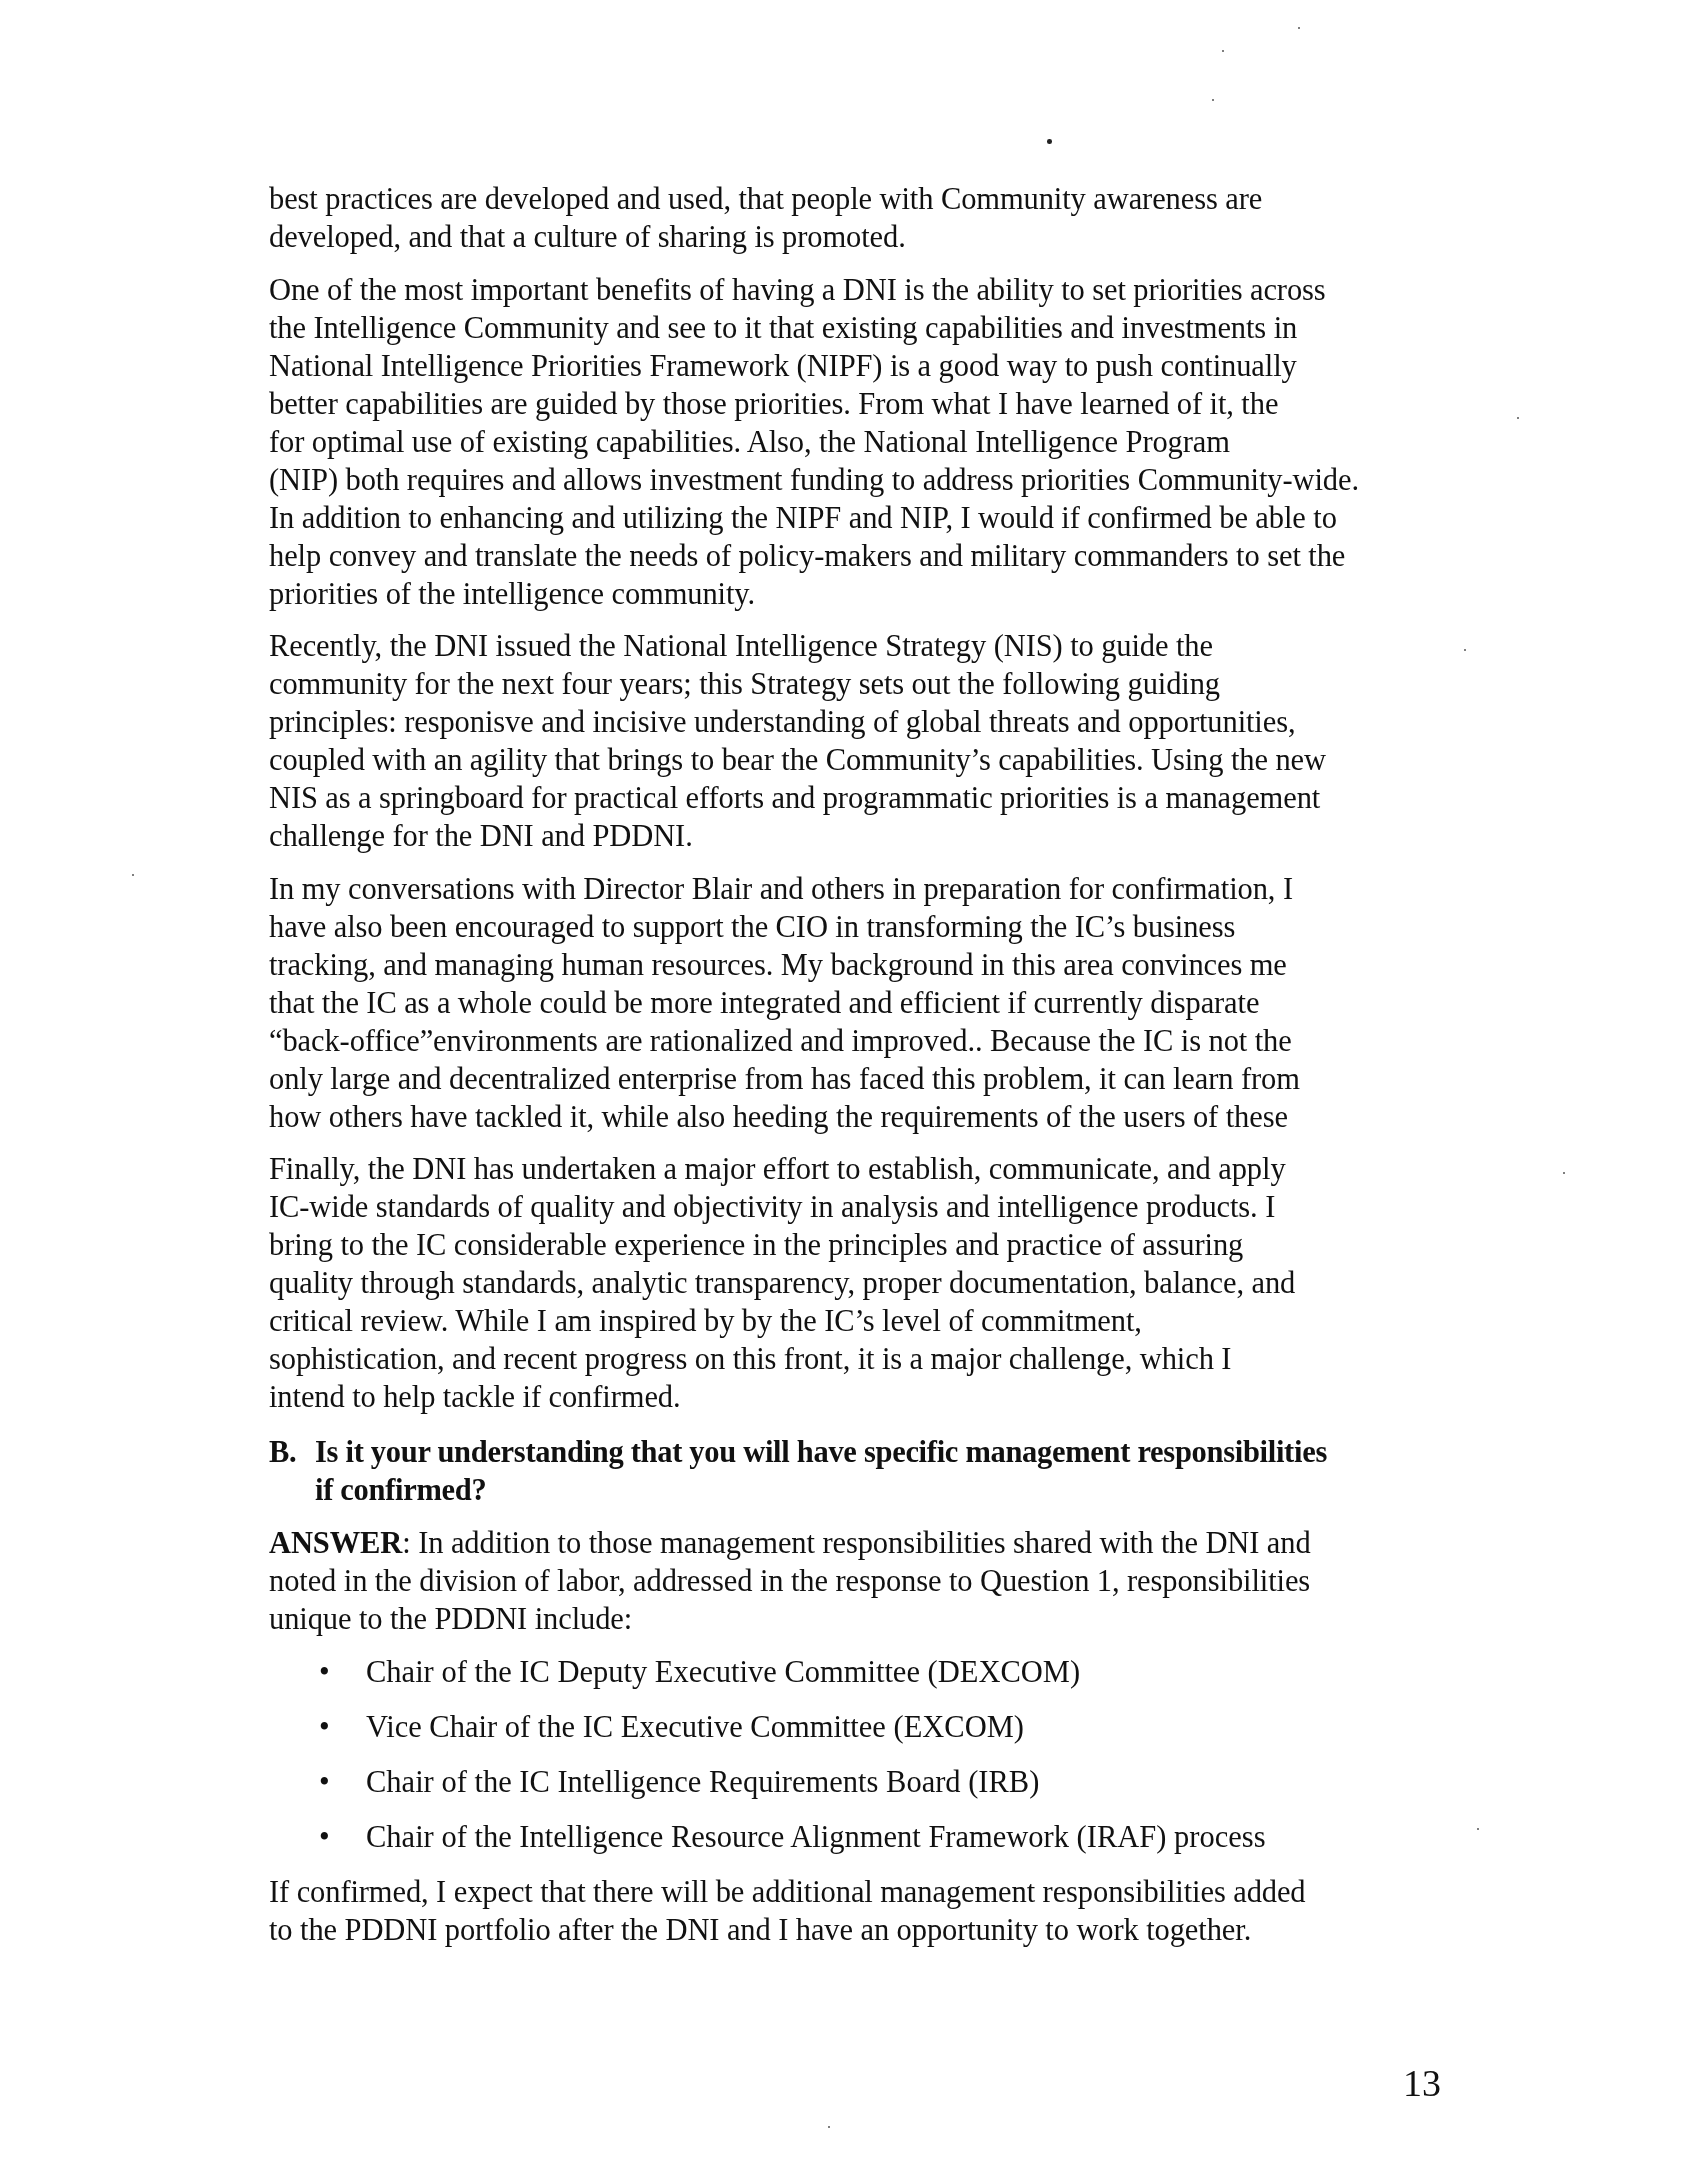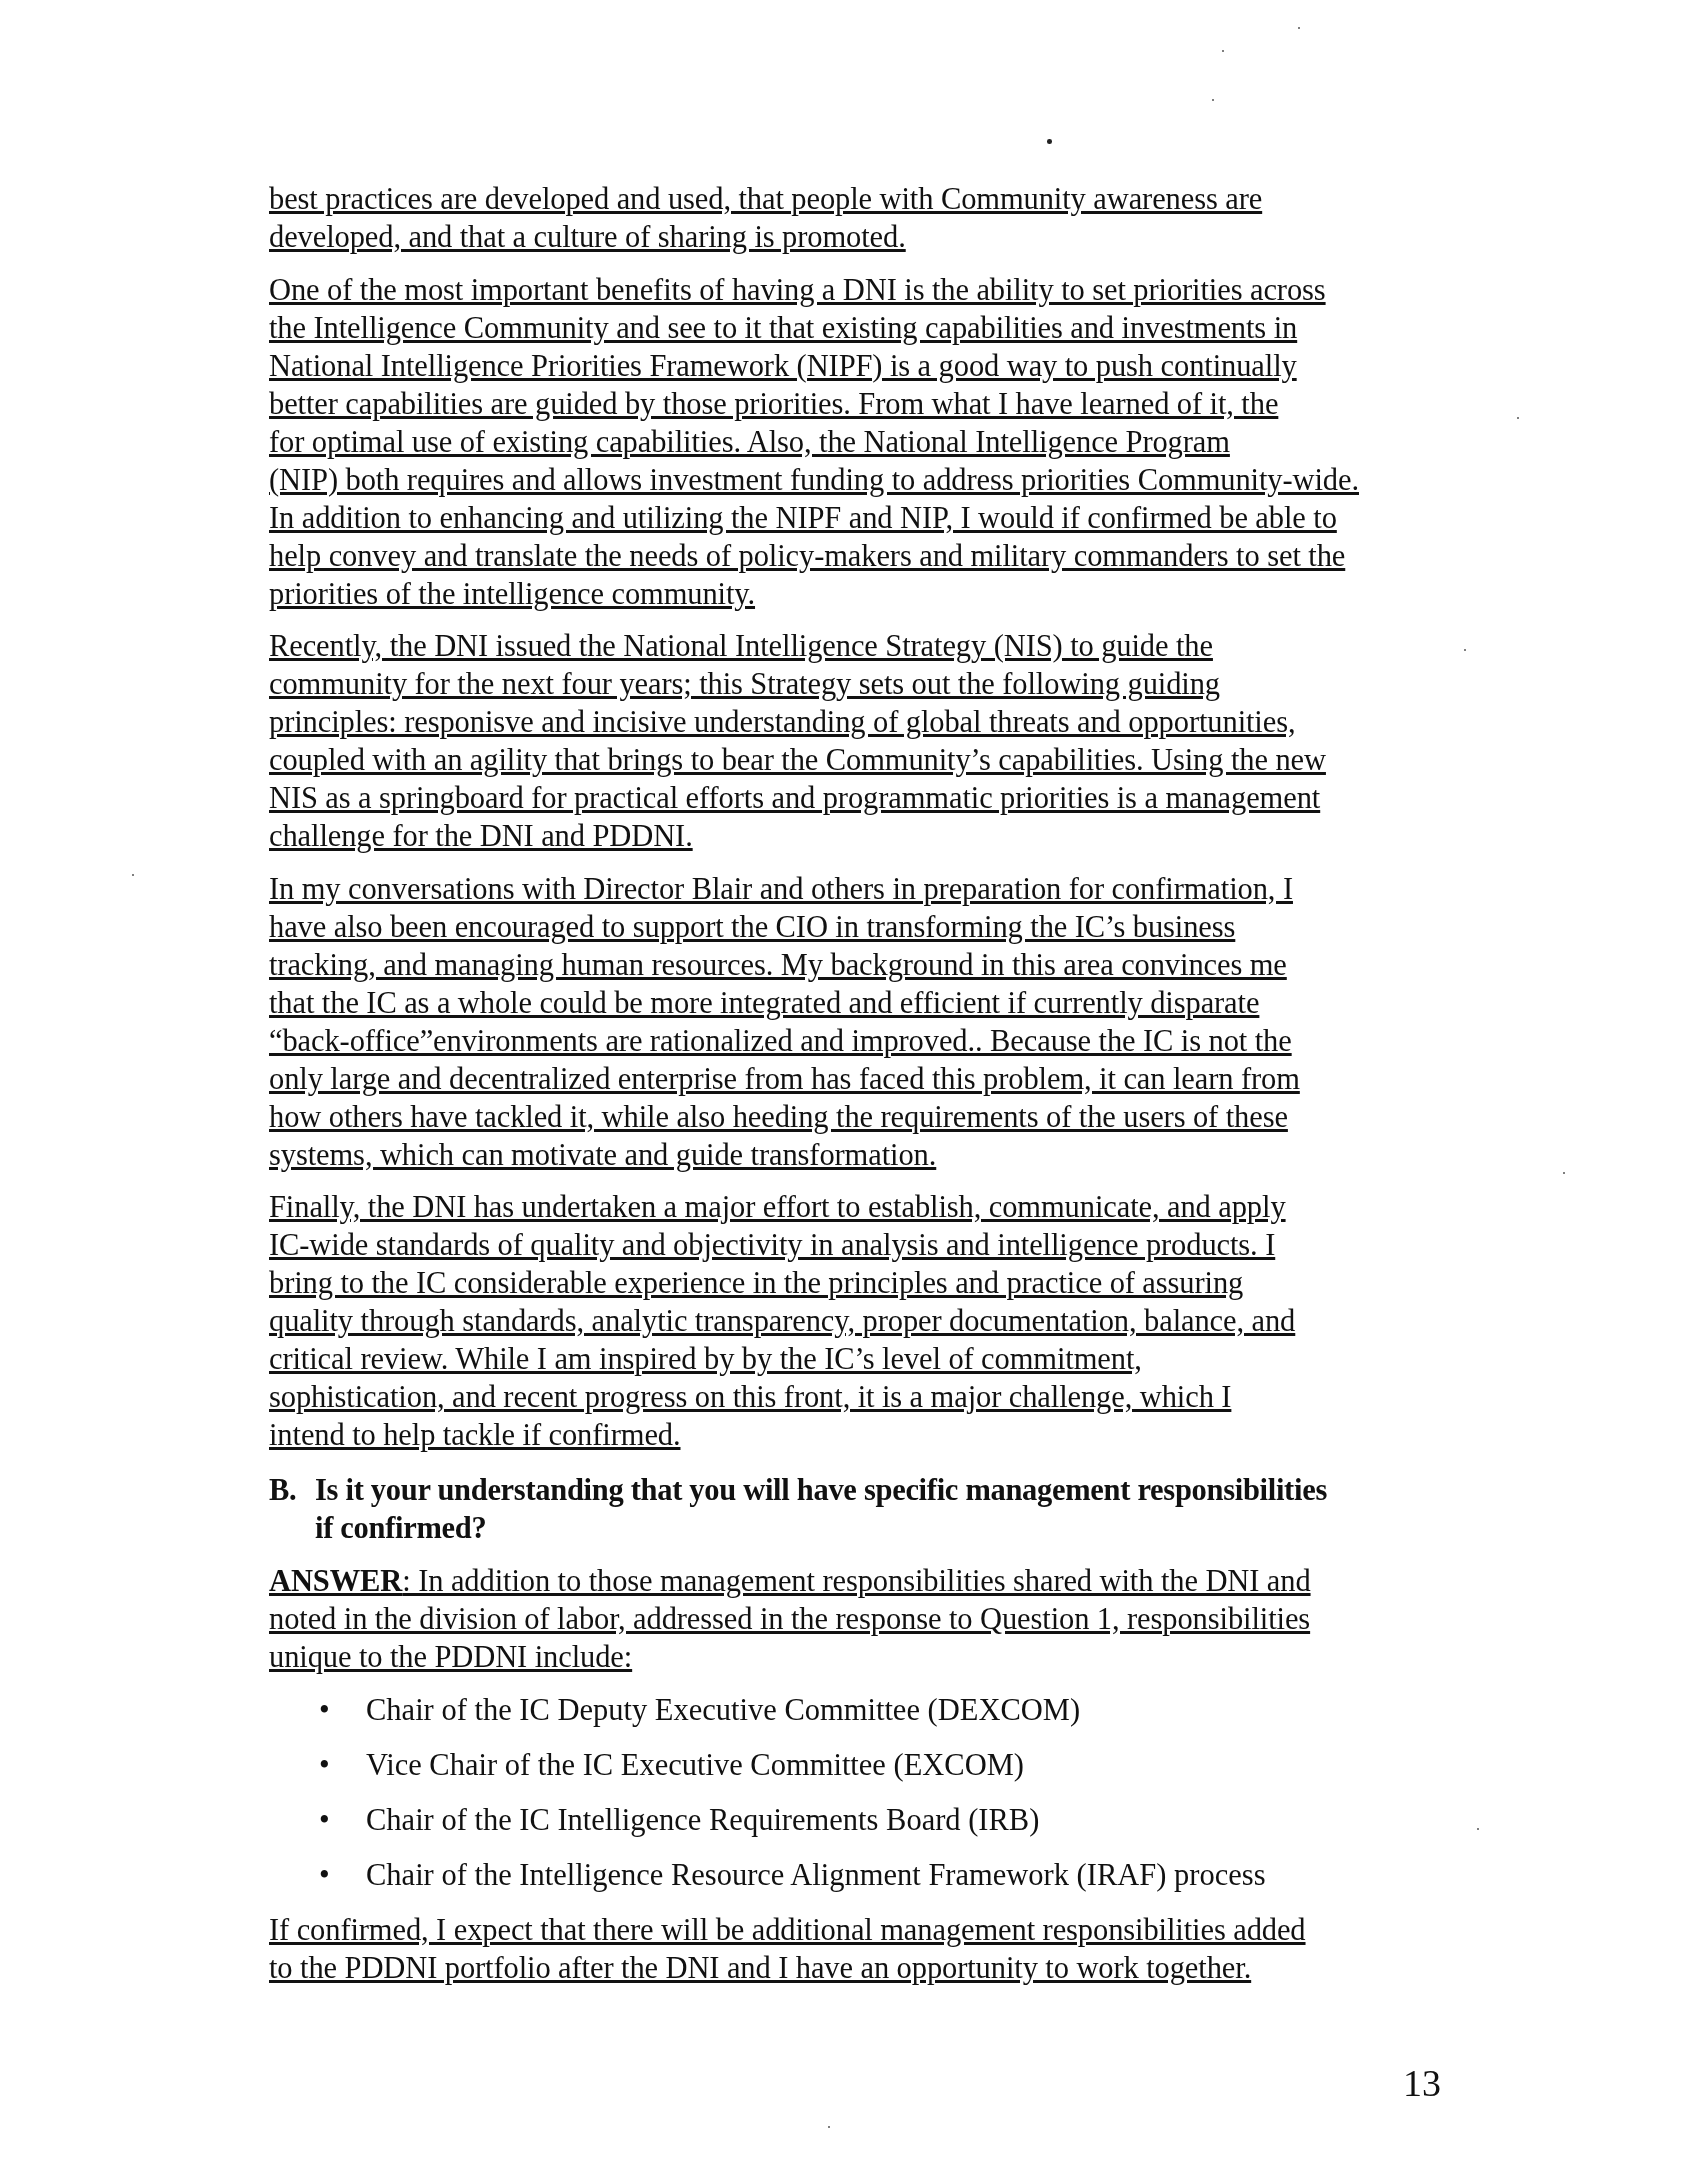--- a/index.html
+++ b/index.html
@@ -29,21 +29,20 @@
     }
     .para {
       font-size: 30.5px;
       line-height: 38px;
       margin: 0 0 14.6px 0;
       letter-spacing: -0.1px;
     }
     .para .line {
       display: block;
       white-space: nowrap;
-      text-decoration: underline;
     }
     .question {
       font-size: 30.5px;
       line-height: 38px;
       font-weight: bold;
       margin: 17px 0 14.6px 0;
       position: relative;
       padding-left: 46px;
       letter-spacing: -0.3px;
     }
@@ -123,21 +122,20 @@
     </p>
 
     <p class="para">
       <span class="line">In my conversations with Director Blair and others in preparation for confirmation, I</span>
       <span class="line">have also been encouraged to support the CIO in transforming the IC’s business</span>
       <span class="line">tracking, and managing human resources.  My background in this area convinces me</span>
       <span class="line">that the IC as a whole could be more integrated and efficient if currently disparate</span>
       <span class="line">“back-office”environments are rationalized and improved..  Because the IC is not the</span>
       <span class="line">only large and decentralized enterprise from has faced this problem, it can learn from</span>
       <span class="line">how others have tackled it, while also heeding the requirements of the users of these</span>
-      <span class="line">systems, which can motivate and guide transformation.</span>
     </p>
 
     <p class="para">
       <span class="line">Finally, the DNI has undertaken a major effort to establish, communicate, and apply</span>
       <span class="line">IC-wide standards of quality and objectivity in analysis and intelligence products.  I</span>
       <span class="line">bring to the IC considerable experience in the principles and practice of assuring</span>
       <span class="line">quality through standards, analytic transparency, proper documentation, balance, and</span>
       <span class="line">critical review.  While I am inspired by by the IC’s level of commitment,</span>
       <span class="line">sophistication, and recent progress on this front, it is a major challenge, which I</span>
       <span class="line">intend to help tackle if confirmed.</span>

